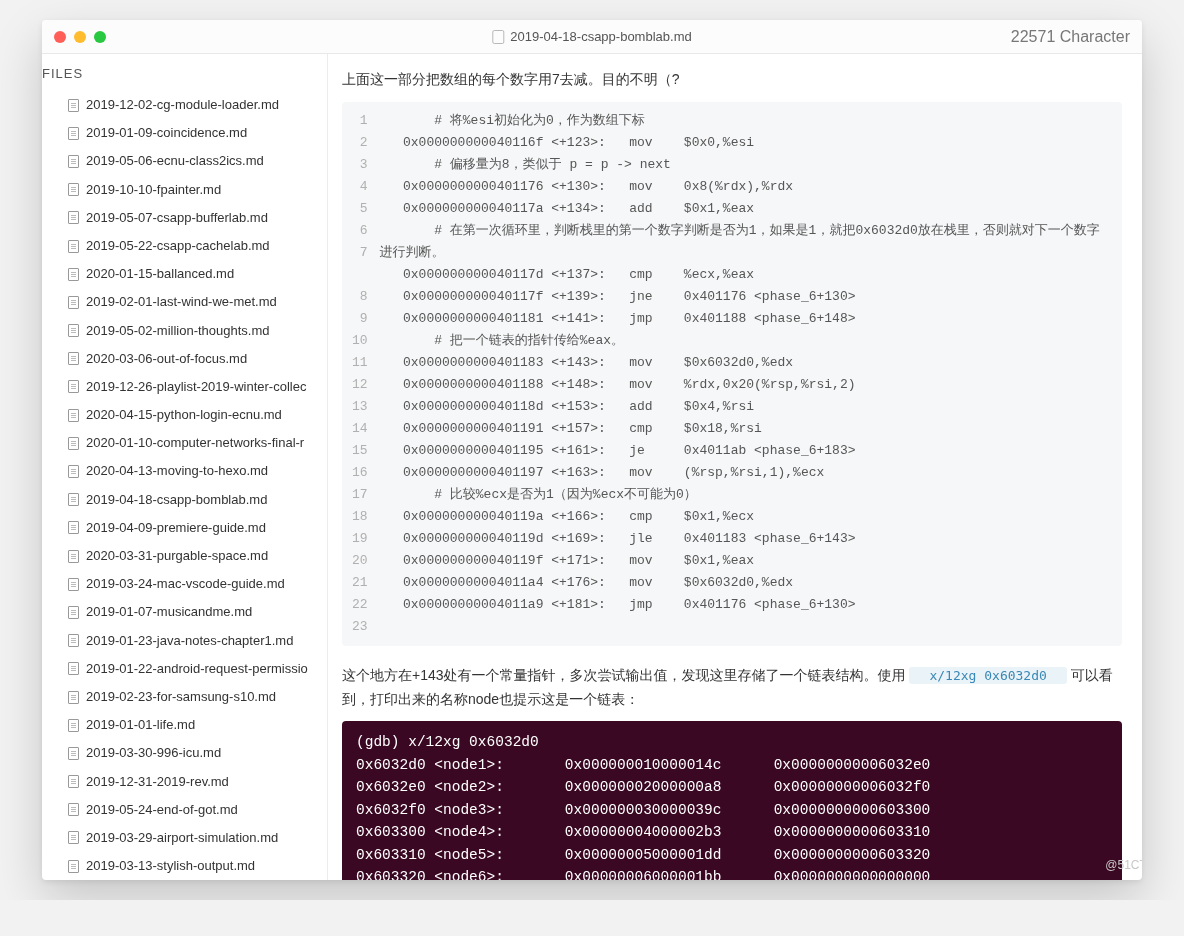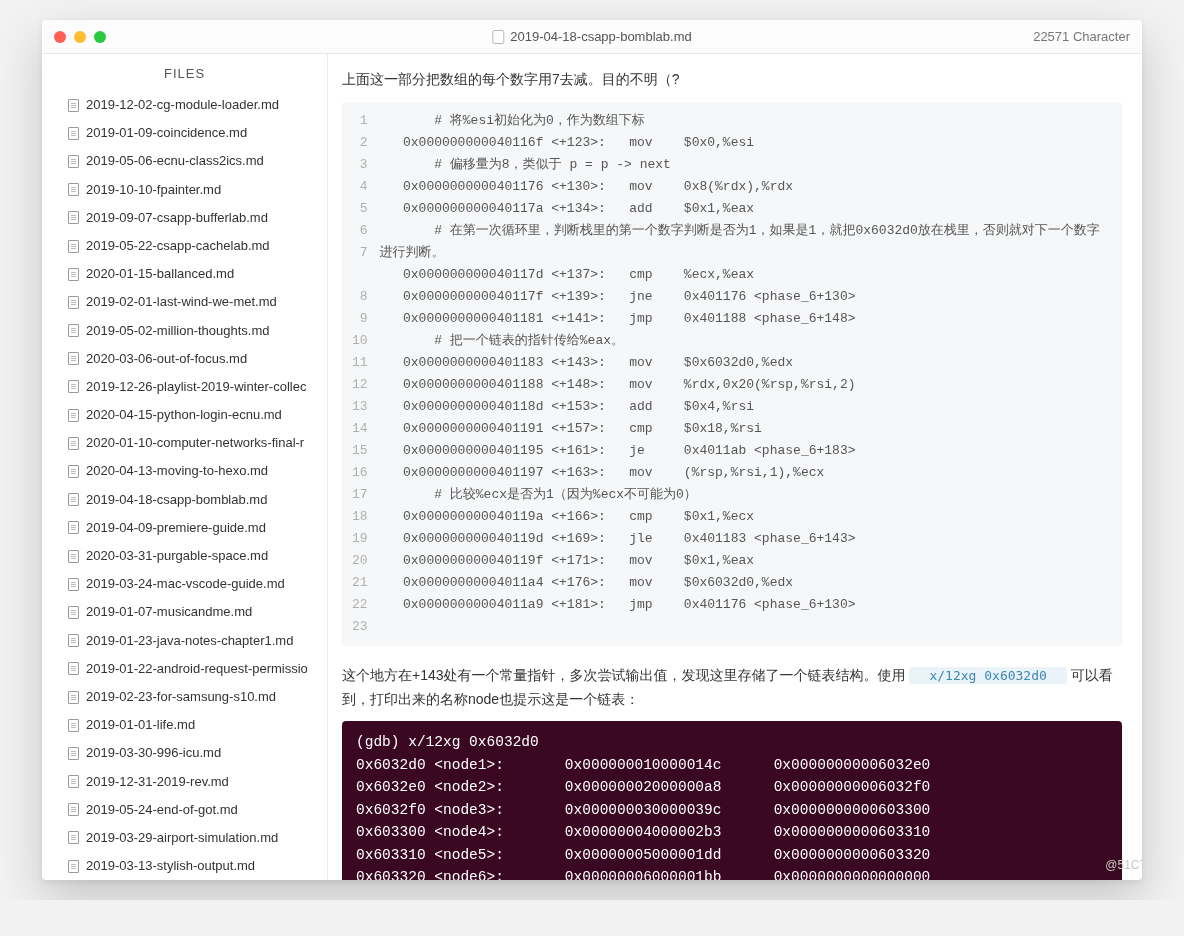--- a/index.html
+++ b/index.html
@@ -44,21 +44,21 @@
     left: 50%;
     transform: translateX(-50%);
     display: flex;
     align-items: center;
     gap: 6px;
     font-size: 13px;
     color: #555;
   }
   .title-right {
     margin-left: auto;
-    font-size: 13px;
+    font-size: 16px;
     color: #777;
   }
   .doc-icon {
     width: 12px; height: 14px;
     border: 1px solid #b8b8b8;
     border-radius: 2px;
     position: relative;
   }
   .body {
     flex: 1;
@@ -66,21 +66,21 @@
     min-height: 0;
   }
   .sidebar {
     width: 286px;
     border-right: 1px solid #ececec;
     display: flex;
     flex-direction: column;
     overflow: hidden;
   }
   .sidebar-title {
-    text-align: center;
+    text-align: left;
     font-size: 13px;
     letter-spacing: 1px;
     color: #555;
     padding: 12px 0 10px;
   }
   .file-list {
     flex: 1;
     overflow-y: auto;
   }
   .file-item {
@@ -201,21 +201,21 @@
           <div class="file-item">
             <span class="file-icon"></span>
             <span>2019-05-06-ecnu-class2ics.md</span>
           </div>
           <div class="file-item">
             <span class="file-icon"></span>
             <span>2019-10-10-fpainter.md</span>
           </div>
           <div class="file-item">
             <span class="file-icon"></span>
-            <span>2019-09-07-csapp-bufferlab.md</span>
+            <span>2019-05-07-csapp-bufferlab.md</span>
           </div>
           <div class="file-item">
             <span class="file-icon"></span>
             <span>2019-05-22-csapp-cachelab.md</span>
           </div>
           <div class="file-item">
             <span class="file-icon"></span>
             <span>2020-01-15-ballanced.md</span>
           </div>
           <div class="file-item">

